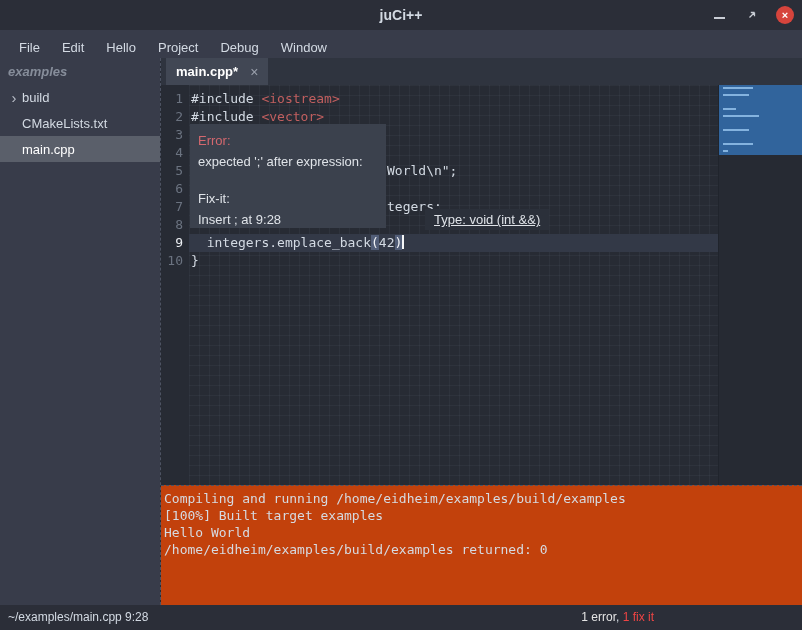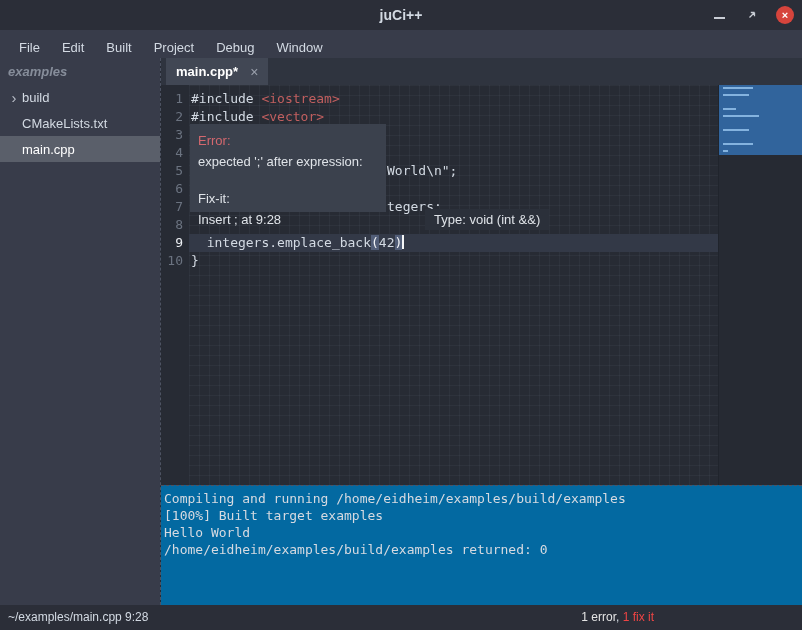--- a/index.html
+++ b/index.html
@@ -45,34 +45,34 @@
             linear-gradient(90deg, rgba(140,150,170,0.07) 1px, transparent 1px);
           background-size:10px 10px; }
   .row { position:relative; height:18px; line-height:18px; white-space:pre; padding-left:2px; }
   .row.current { background:#333947; }
   .seg-plain { color:#d3dae3; }
   .seg-include { color:#c25f5f; }
   .seg-bracket { background:#525e78; color:#f3f5f8; }
   .caret { display:inline-block; width:2px; height:14px; background:#f5f6f7; vertical-align:-2px; }
   .fragment { position:absolute; top:0; }
 
-  .tooltip-diag { position:absolute; left:29px; top:39px; width:196px; height:88px; background:#3b414d;
+  .tooltip-diag { position:absolute; left:29px; top:39px; width:196px; height:104px; background:#3b414d;
                   padding:8px 8px 0 8px; font-size:13px; line-height:17px; color:#dfe3e8; z-index:5; }
   .t-error { color:#d4686f; margin-bottom:4px; }
   .t-msg { margin-bottom:20px; }
   .t-fixit { margin-bottom:4px; }
   .tooltip-type { position:absolute; left:264px; top:124px; background:#2b303a; padding:3px 9px;
-                  font-size:13px; color:#dfe3e8; z-index:6; white-space:nowrap; }
+                  font-size:13px; color:#dfe3e8; z-index:6; white-space:nowrap;text-decoration:underline; }
 
   .sourcemap { position:absolute; right:0; top:0; width:84px; bottom:0; background:#262a33; border-left:1px solid #20242c; }
   .map-slider { position:absolute; left:0; right:0; top:0; height:70px; background:#31649c; }
   .map-line { position:absolute; left:4px; height:2px; background:rgba(160,205,245,0.75); }
 
   .terminal { position:absolute; top:427px; left:0; right:0; bottom:0; border-top:1px dashed #4d5363;
-              padding:4px 0 0 3px; font:13px "DejaVu Sans Mono", monospace; color:#d6dae1; background:#0369a1; }
+              padding:4px 0 0 3px; font:13px "DejaVu Sans Mono", monospace; color:#d6dae1; background:#c2410c; }
   .term-line { height:17px; line-height:17px; white-space:pre; }
 
   
   .statusbar { position:absolute; left:0; right:0; bottom:0; height:25px; background:#2b2e38; font-size:12px; color:#d3dae3; }
   .status-left { position:absolute; left:8px; top:0; line-height:25px; }
   .status-right { position:absolute; right:148px; top:0; line-height:25px; }
   .err { color:#e5e5e5; }
   .fix { color:#ef4444;margin-top:20px; }
 </style>
 </head>
@@ -91,21 +91,21 @@
           <path d="M3.5 8.5 L8.5 3.5 M8.5 3.5 H4.8 M8.5 3.5 V7.2" stroke="#c9cdd5" stroke-width="1.3" fill="none"></path>
         </svg>
       </div>
       <div class="close-btn">×</div>
     </div>
   </div>
 
   <div class="menubar">
       <span class="menu-item">File</span>
       <span class="menu-item">Edit</span>
-      <span class="menu-item">Built</span>
+      <span class="menu-item">Hello</span>
       <span class="menu-item">Project</span>
       <span class="menu-item">Debug</span>
       <span class="menu-item">Window</span>
     </div>
 
   <div class="sidebar">
     <div class="sidebar-header">examples</div>
     <div>
         <div class="tree-item">
           <span class="chevron">›</span>

